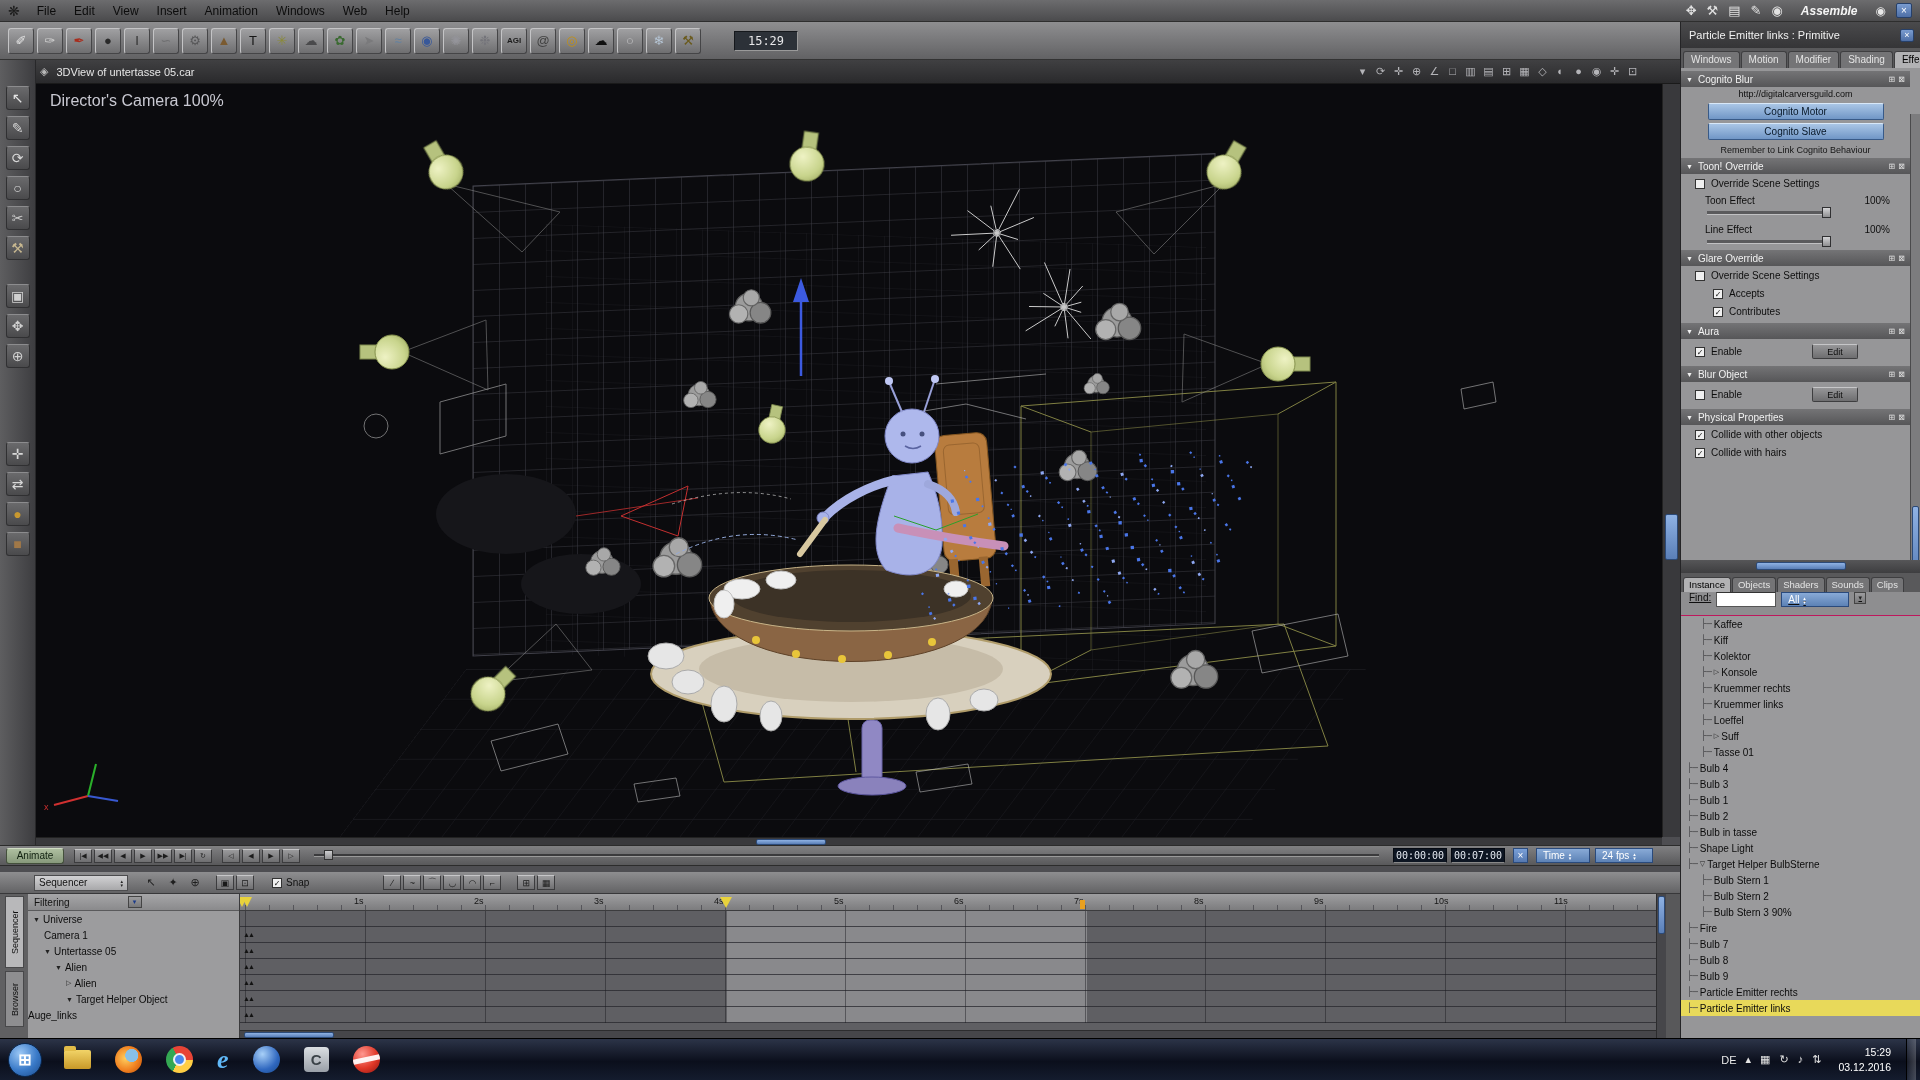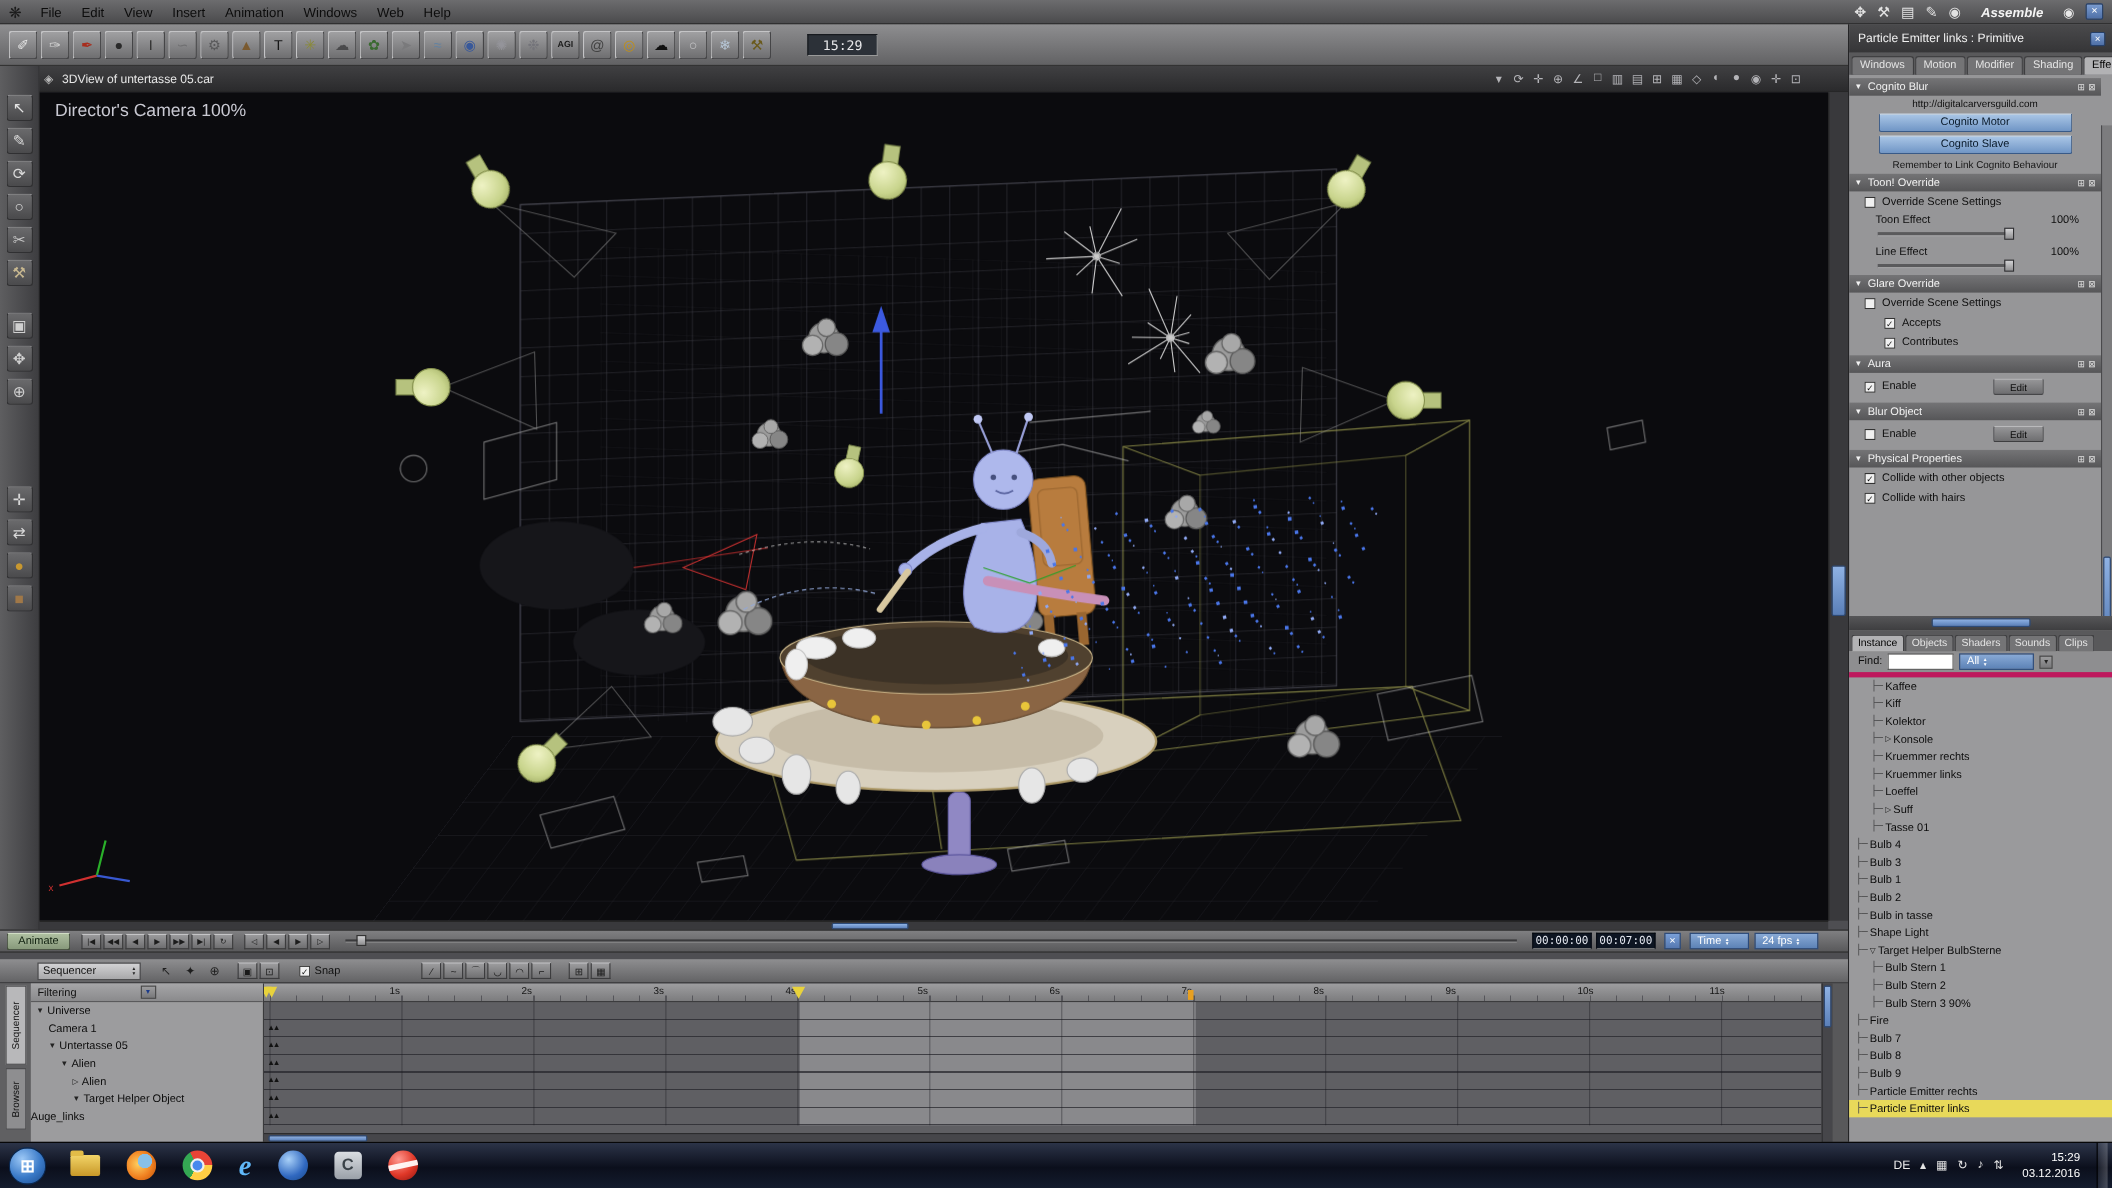--- a/index.html
+++ b/index.html
@@ -122,21 +122,21 @@
 .slider{position:relative;width:122px;height:4px;margin:4px 0 6px 26px;background:#5a5a5c;border-bottom:1px solid #c0c0c2;}
 .slider-thumb{position:absolute;right:-2px;top:-4px;width:9px;height:11px;background:linear-gradient(#d4d4d6,#8e8e90);border:1px solid #303032;}
 .edit-row{display:flex;align-items:center;gap:6px;padding:5px 52px 4px 14px;}
 .gray-btn{margin-left:auto;width:46px;height:15px;background:linear-gradient(#969698,#6e6e70);border:1px solid #3e3e40;border-top-color:#c6c6c8;font-size:9px;color:#0e0e0e;border-radius:2px;}
 .rp-vscroll{position:absolute;right:0;top:46px;width:10px;height:492px;background:#7c7c7e;border-left:1px solid #4a4a4c;}
 .rp-vscroll .thumb{top:392px;height:72px;left:1px;width:7px;}
 .rp-divider{height:13px;background:linear-gradient(#565658,#3e3e40);position:relative;}
 .rp-divider .thumb{left:75px;top:2px;width:90px;height:8px;}
 .rp-tabs.small .rp-tab{padding:1px 5px 2px;font-size:9.5px;text-align:right;}
 .rp-tabs.small{height:19px;}
-.br-find{height:24px;background:#8e8e90;display:flex;align-items:center;gap:5px;padding:0 4px 0 8px;border-bottom:5px solid #be185d;}
+.br-find{height:24px;background:#8e8e90;display:flex;align-items:flex-start;gap:5px;padding:0 4px 0 8px;border-bottom:1px solid #be185d;text-decoration:underline;}
 .find-input{width:60px;height:15px;border:1px solid #555;border-top-color:#333;background:#fff;font-size:10px;padding:0 2px;}
 .dropdown.small{width:68px;height:15px;margin:0;}
 .br-mini{width:12px;height:12px;background:linear-gradient(#9c9c9e,#78787a);border:1px solid #444;font-size:7px;display:flex;align-items:center;justify-content:center;color:#222;}
 #browser-list{height:400px;overflow:hidden;background:#9a9a9c;}
 .br-row{height:16px;display:flex;align-items:center;gap:2px;font-size:10px;color:#0c0c0c;}
 .br-row.selected{background:#e8d95a;}
 .br-connector{font-family:"DejaVu Sans Mono",monospace;font-size:9px;color:#48484a;}
 .br-arrow{font-size:7px;color:#222;}
 
 

